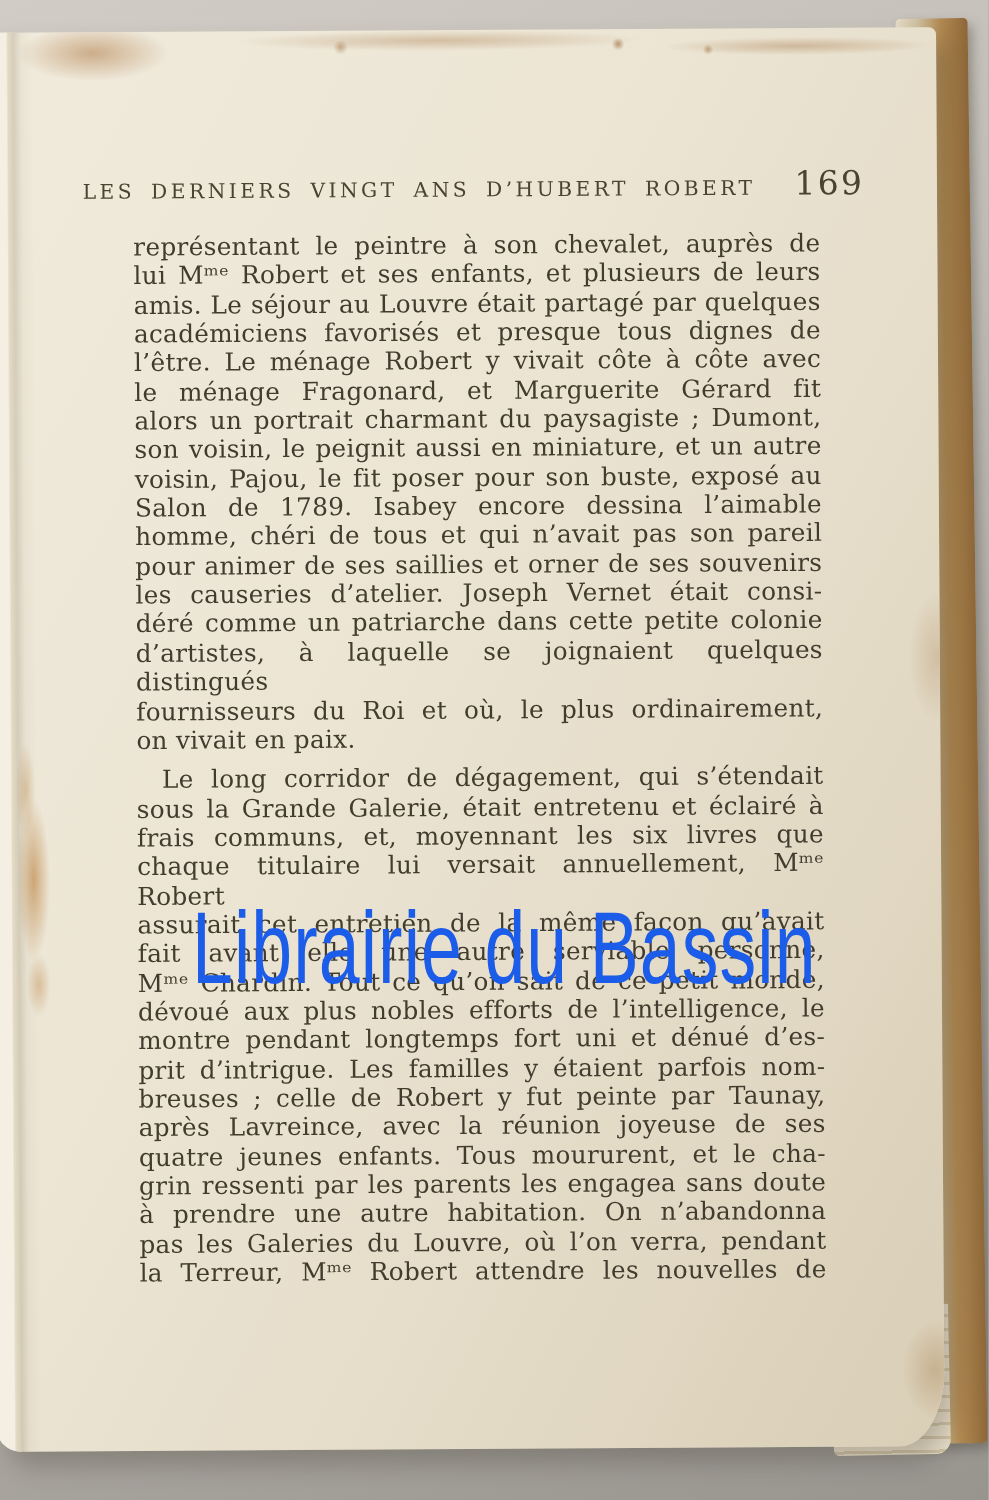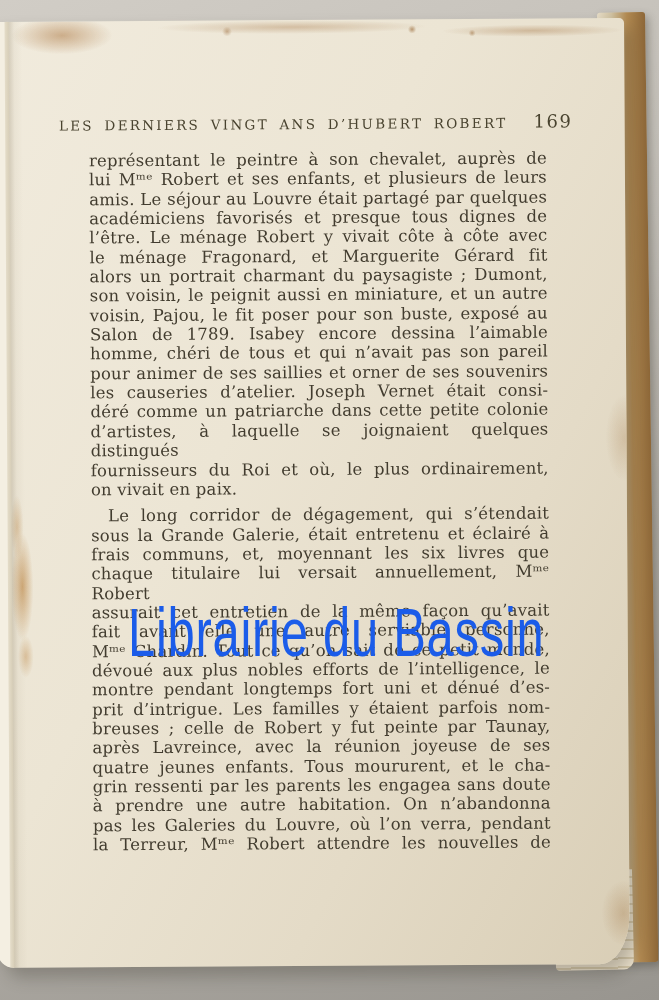--- a/index.html
+++ b/index.html
@@ -59,21 +59,21 @@
       radial-gradient(26px 60px at 630px 420px, rgba(150,100,45,.22), rgba(150,100,45,0) 72%),
       radial-gradient(30px 45px at 626px 895px, rgba(150,100,45,.28), rgba(150,100,45,0) 72%);
   }
   
   .content{position:absolute;left:96px;top:92px;width:458px;color:#423c2f;}
   .running-header{
     display:flex;justify-content:center;align-items:baseline;
     color:#49432f;margin-bottom:17px;margin-right:4px;
   }
   .header-title{font-size:13.5px;letter-spacing:2.3px;word-spacing:4px;white-space:nowrap;}
-  .page-number{font-size:18px;margin-left:26px;letter-spacing:1.5px;}
+  .page-number{font-size:22px;margin-left:26px;letter-spacing:1.5px;}
   .para{margin:0;}
   .para + .para{margin-top:7px;}
   .line{
     font-size:16.5px;line-height:19.35px;letter-spacing:.2px;
     text-align:justify;text-align-last:justify;white-space:normal;
   }
   .line.last{text-align-last:left;}
   .line.indent{text-indent:17px;}
   
   .watermark{

